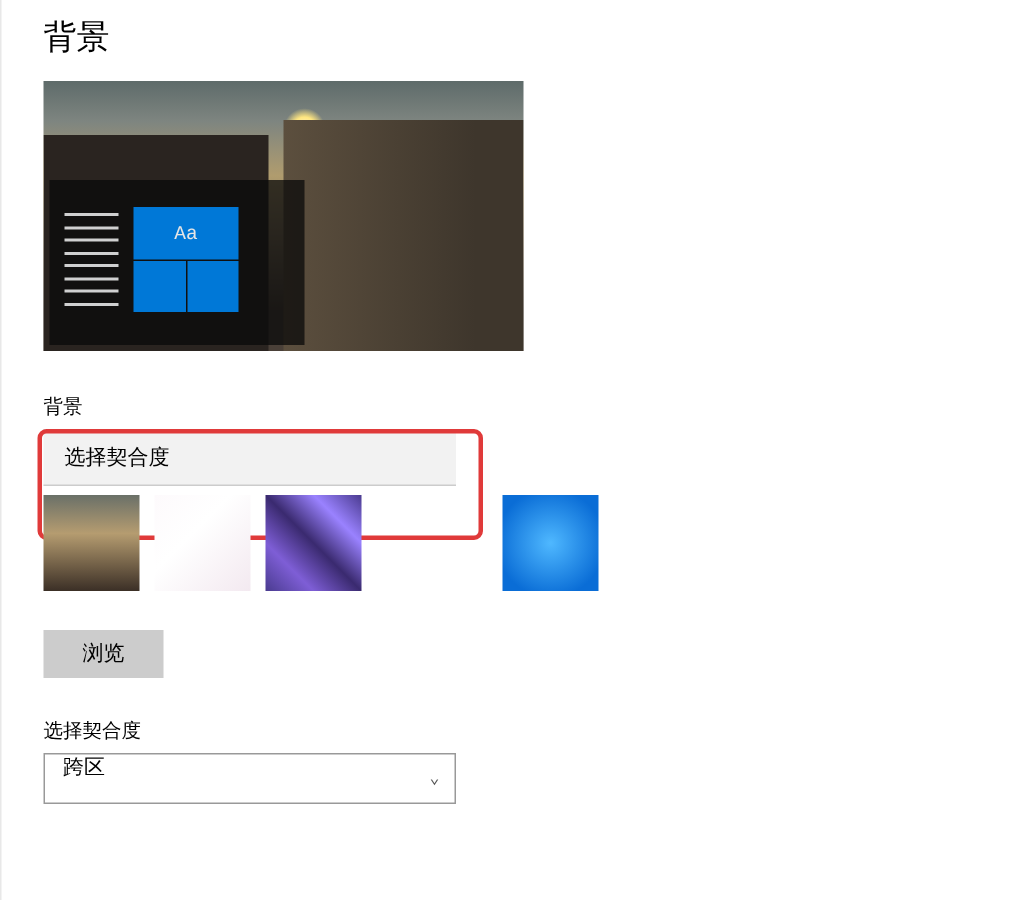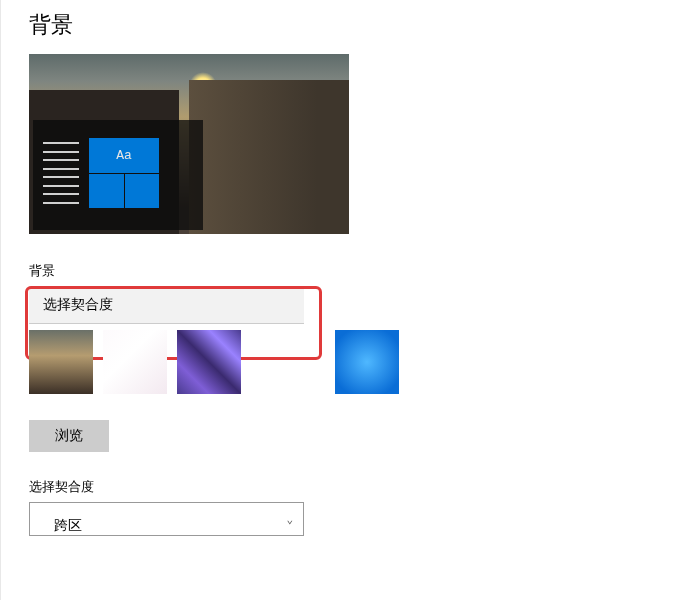--- a/index.html
+++ b/index.html
@@ -117,22 +117,22 @@
       border: none;
       font-size: 14px;
       font-family: inherit;
       cursor: pointer;
     }
     .fit-section { margin-top: 26px; }
     .select-closed {
       width: 275px; height: 34px;
       border: 1px solid #999;
       display: flex;
-      align-items: flex-end;
-      padding: 0 24px;
+      align-items: flex-start;
+      padding: 0 12px;
       position: relative;
       background: #fff;
       cursor: pointer;
       margin-top: 6px;
     }
     .select-closed .chev {
       position:absolute; right:10px; top:50%; transform:translateY(-50%);
       font-size: 11px; color:#555;
     }
   </style>

